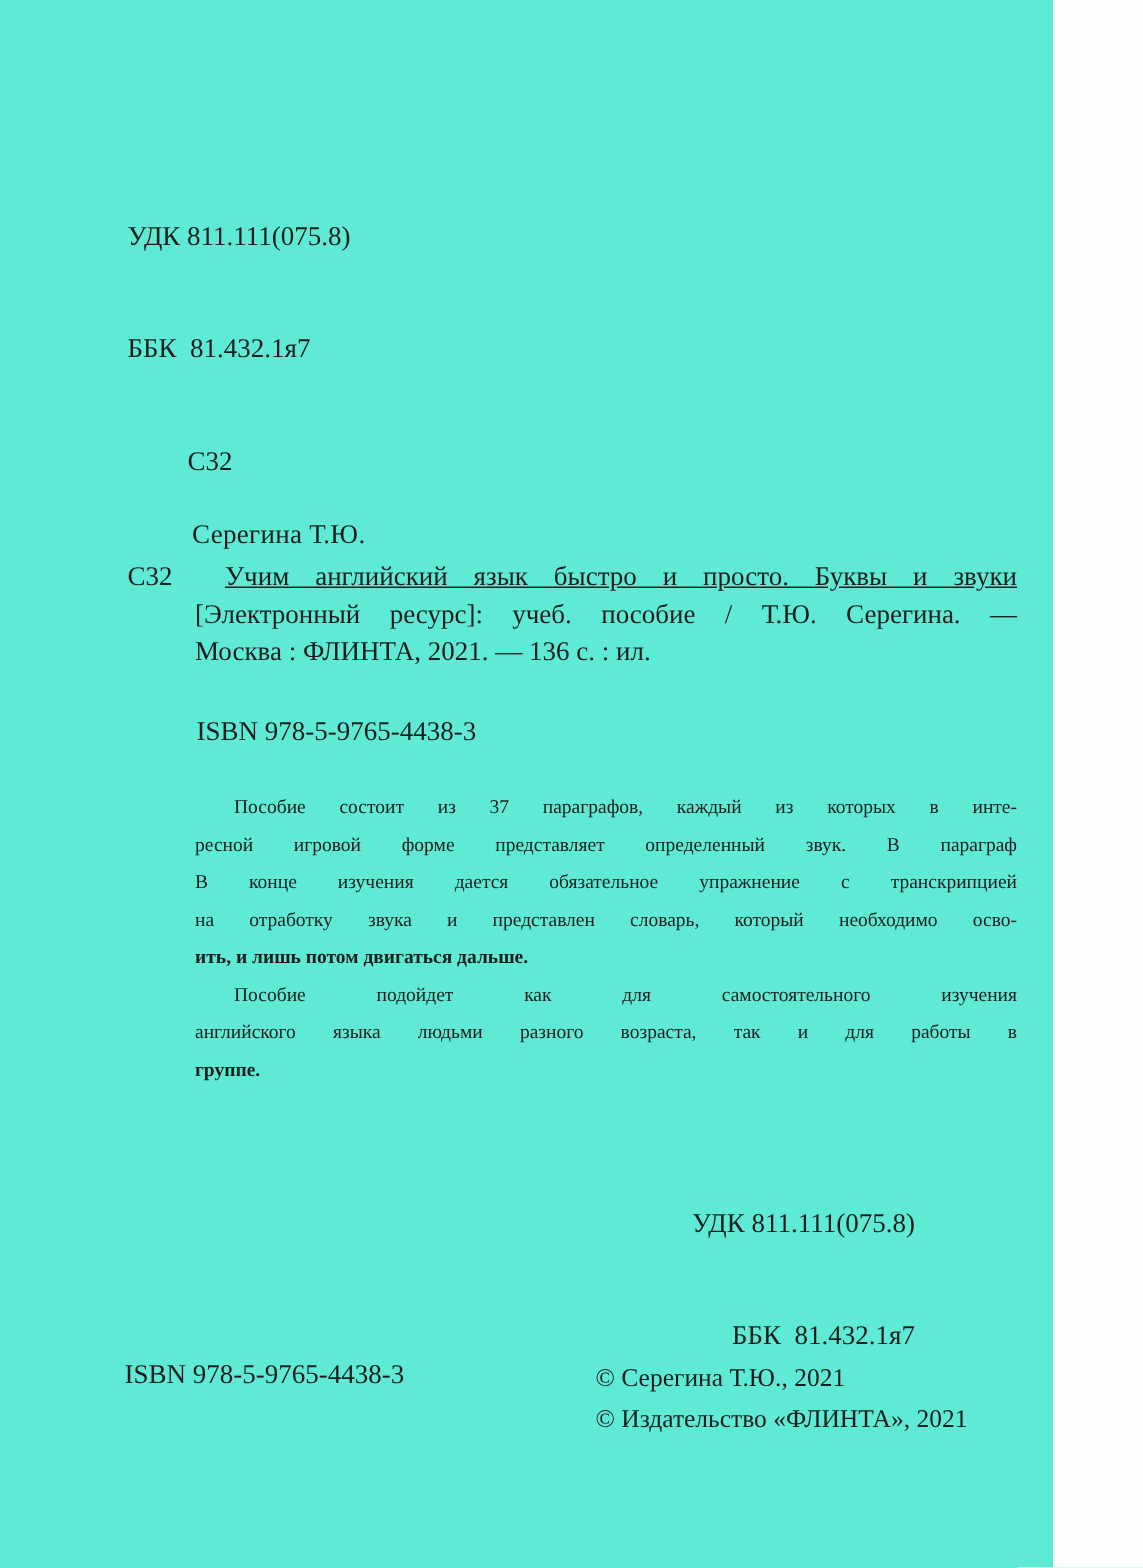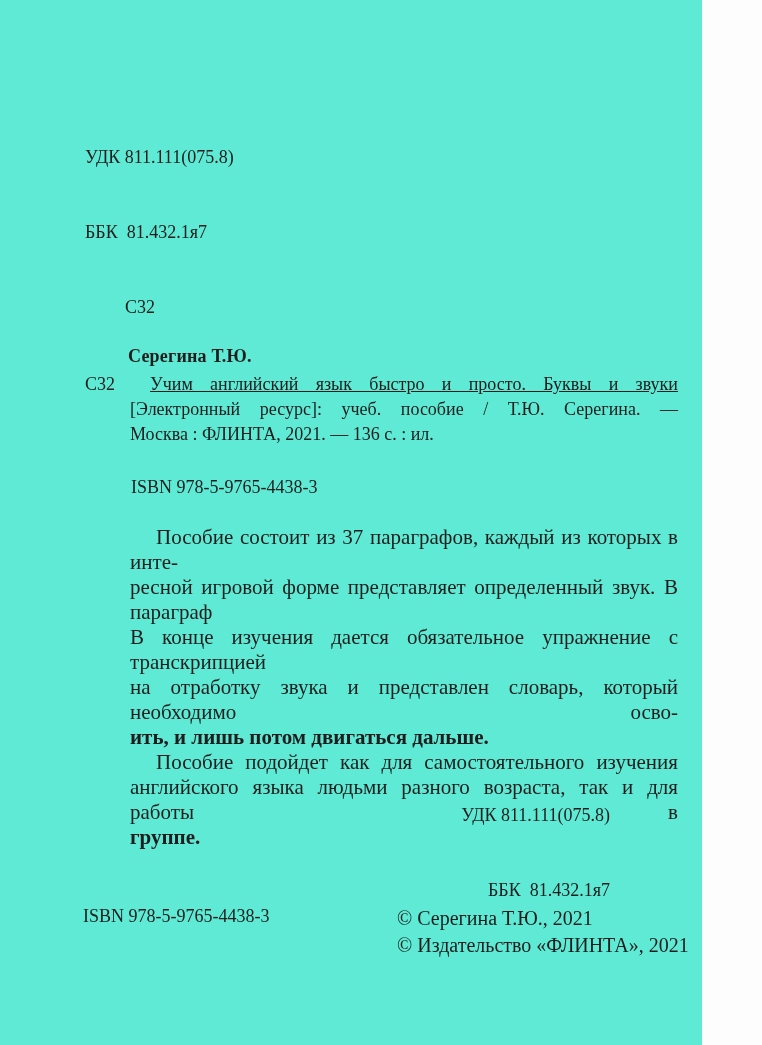--- a/index.html
+++ b/index.html
@@ -27,21 +27,21 @@
   }
   .top-codes .author-sign {
     padding-left: 40px;
   }
   
   .author {
     position: absolute;
     left: 128px;
     top: 346px;
     font-size: 18px;
-    font-weight: bold;
+    font-weight: normal;
     letter-spacing: 0.2px;
   }
   
   .margin-code {
     position: absolute;
     left: 85px;
     top: 372px;
     font-size: 18px;
     line-height: 25px;
   }
@@ -65,21 +65,21 @@
     left: 131px;
     top: 477px;
     font-size: 18px;
   }
   
   .annotation {
     position: absolute;
     left: 130px;
     top: 525px;
     width: 548px;
-    font-size: 21px;
+    font-size: 13px;
     line-height: 25px;
   }
   .para > div {
     text-align: justify;
     text-align-last: justify;
   }
   .para > div:first-child { text-indent: 26px; }
   .para > div:last-child { text-align-last: left; font-weight: bold; }
   
   .codes-right {
@@ -95,21 +95,21 @@
   .footer-isbn {
     position: absolute;
     left: 83px;
     top: 906px;
     font-size: 18px;
   }
   .copyrights {
     position: absolute;
     left: 397px;
     top: 905px;
-    font-size: 20px;
+    font-size: 17px;
     line-height: 27px;
   }
 </style>
 </head>
 <body>
 
 <div class="page">
 
   <div class="top-codes">
     <div>УДК 811.111(075.8)</div>

